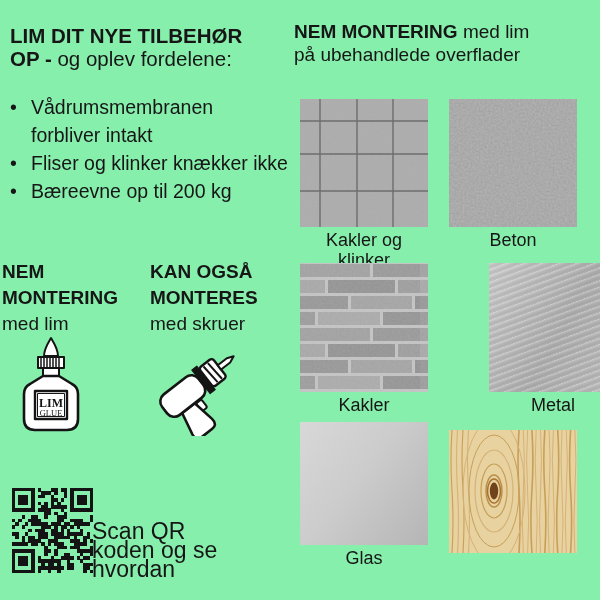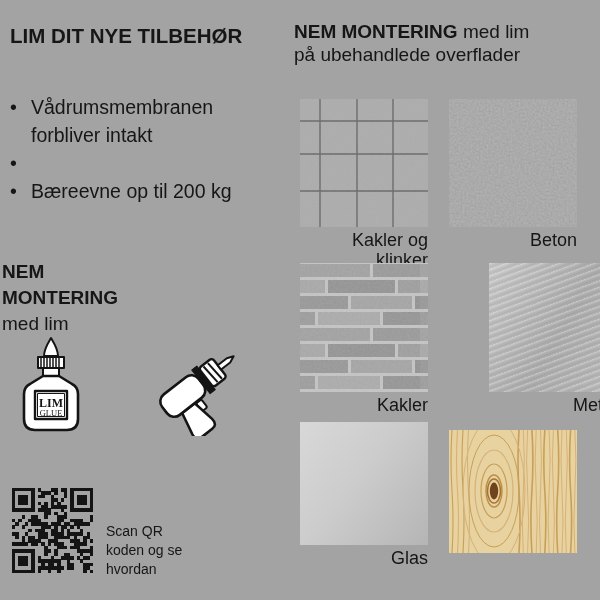--- a/index.html
+++ b/index.html
@@ -1,43 +1,43 @@
 <!DOCTYPE html>
 <html><head>
 <meta charset="utf-8">
 <style>
   html,body{margin:0;padding:0;background:#fff;}
-  .canvas{position:relative;width:600px;height:600px;background:#a3a3a3;overflow:hidden;
+  .canvas{position:relative;width:600px;height:600px;background:#86efac;overflow:hidden;
           font-family:"Liberation Sans",sans-serif;color:#161616;}
   b{font-weight:bold;}
   
   .hl-left{position:absolute;left:10px;top:24px;width:292px;font-size:20.5px;line-height:23px;}
   .bullets{position:absolute;left:10px;top:93px;width:292px;margin:0;padding:0;list-style:none;}
   .bullets li{display:flex;font-size:19.5px;line-height:28px;}
   .bullets .dot{width:21px;flex:0 0 21px;}
   .btext{white-space:pre-line;}
   .opt{position:absolute;width:142px;}
   .opt-glue{left:2px;top:259px;}
   .opt-screw{left:150px;top:259px;}
   .opt h3{margin:0;font-size:19px;line-height:26px;font-weight:bold;white-space:pre-line;}
   .opt p{margin:0;font-size:19px;line-height:26px;}
   .icon-glue{position:absolute;left:20px;top:336px;width:62px;height:97px;}
   .icon-drill{position:absolute;left:146px;top:334px;width:100px;height:102px;}
   .qr{position:absolute;left:12px;top:488px;width:81px;height:85px;}
-  .qr-caption{position:absolute;left:106px;top:522px;width:150px;font-size:14px;line-height:19px;white-space:pre-line;}
+  .qr-caption{position:absolute;left:92px;top:522px;width:150px;font-size:23px;line-height:19px;white-space:pre-line;}
   
   .hl-right{position:absolute;left:294px;top:20px;width:295px;font-size:19px;line-height:23px;}
   .cell{position:absolute;width:128px;margin:0;}
   .c0{left:300px;top:99px;}  .c1{left:449px;top:99px;}
   .c2{left:300px;top:263px;} .c3{left:449px;top:263px;padding-left:40px;}
   .c4{left:300px;top:422px;} .c5{left:449px;top:430px;}
   .r1 .swatch{height:128px;} .r2 .swatch{height:129px;} .r3 .swatch{height:123px;}
   .swatch{width:128px;position:relative;overflow:hidden;}
   .swatch svg{display:block;width:100%;height:100%;}
-  .cell figcaption{font-size:18px;line-height:20px;text-align:right;margin-top:3px;}
+  .cell figcaption{font-size:18px;line-height:20px;text-align:center;margin-top:3px;}
   .tex-metal{background:
      repeating-linear-gradient(160deg, rgba(255,255,255,0.30) 0px, rgba(255,255,255,0) 2px,
         rgba(0,0,0,0.06) 4px, rgba(255,255,255,0) 6px),
      linear-gradient(120deg,#c8c8c8 0%,#aeaeae 55%,#bcbcbc 100%);}
   .tex-glass{background:linear-gradient(128deg,#d8d8d8 0%,#cccccc 45%,#b5b5b5 100%);}
   .defs-hidden{position:absolute;width:0;height:0;}
 </style>
 </head>
 <body>
 
@@ -65,43 +65,50 @@
         <rect x="115" y="33" width="5" height="13" fill="#8d8d8d"></rect>
         <rect x="0" y="49" width="15" height="13" fill="#989898"></rect>
         <rect x="18" y="49" width="62" height="13" fill="#a8a8a8"></rect>
         <rect x="83" y="49" width="37" height="13" fill="#909090"></rect>
       </pattern>
     </defs>
   </svg>
 
   <header class="hl-left">
     <div><b>LIM DIT NYE TILBEHØR</b></div>
+    <div><b>OP - </b><span>og oplev fordelene:</span></div>
   </header>
 
   <ul class="bullets">
     <li>
         <span class="dot">•</span>
         <span class="btext">Vådrumsmembranen
 forbliver intakt</span>
       </li>
     <li>
         <span class="dot">•</span>
+        <span class="btext">Fliser og klinker knækker ikke</span>
       </li>
     <li>
         <span class="dot">•</span>
         <span class="btext">Bæreevne op til 200 kg</span>
       </li>
   </ul>
 
   <section class="opt opt-glue">
     <h3>NEM
 MONTERING</h3>
     <p>med lim</p>
   </section>
 
+  <section class="opt opt-screw">
+    <h3>KAN OGSÅ
+MONTERES</h3>
+    <p>med skruer</p>
+  </section>
 
   <svg class="icon-glue" viewBox="0 0 62 97">
     <g stroke="#141414" fill="#ffffff" stroke-linejoin="round">
       <path d="M31,2 C34,7 38,13 38,20 L24,20 C24,13 28,7 31,2 Z" stroke-width="2"></path>
       <rect x="18" y="21" width="26" height="11" stroke-width="2"></rect>
       <g stroke-width="1.5">
         <line x1="21" y1="21.8" x2="21" y2="31.2"></line>
           <line x1="24" y1="21.8" x2="24" y2="31.2"></line>
         <line x1="27" y1="21.8" x2="27" y2="31.2"></line>
           <line x1="30" y1="21.8" x2="30" y2="31.2"></line>

